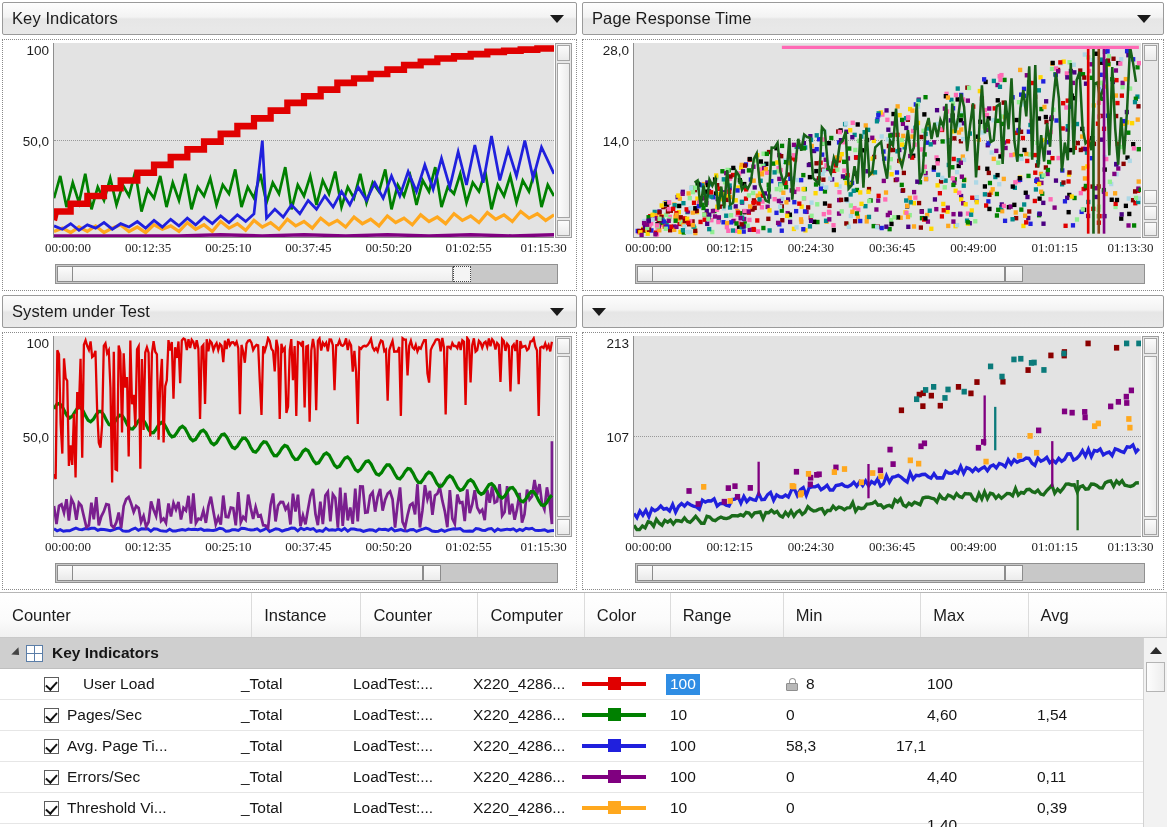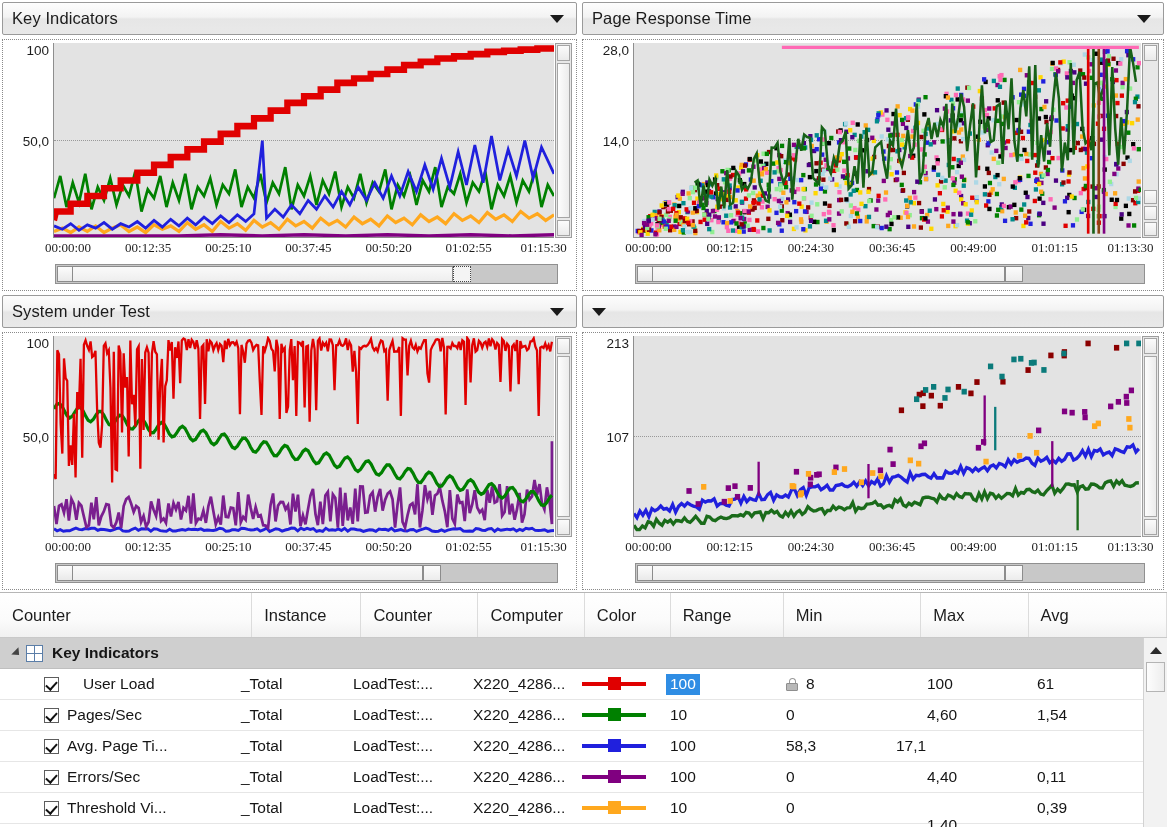--- a/index.html
+++ b/index.html
@@ -1804,23 +1804,20 @@
           <div class="cell" style="width: 141px;">
             <span class="lock-icon">
               <span class="shackle"></span>
               <span class="body"></span>
             </span>
             <span>8</span>
           </div>
           <div class="cell" style="width: 110px;">
             <span>100</span>
           </div>
-          <div class="cell" style="width: 142px;">
-            <span>61</span>
-          </div>
         </div>
         <div class="row">
           <div class="cell counter" style="width: 229px;">
             <span class="checkbox"></span>
             <span>Pages/Sec</span>
           </div>
           <div class="cell" style="width: 112px;">
             <span>_Total</span>
           </div>
           <div class="cell" style="width: 120px;">

